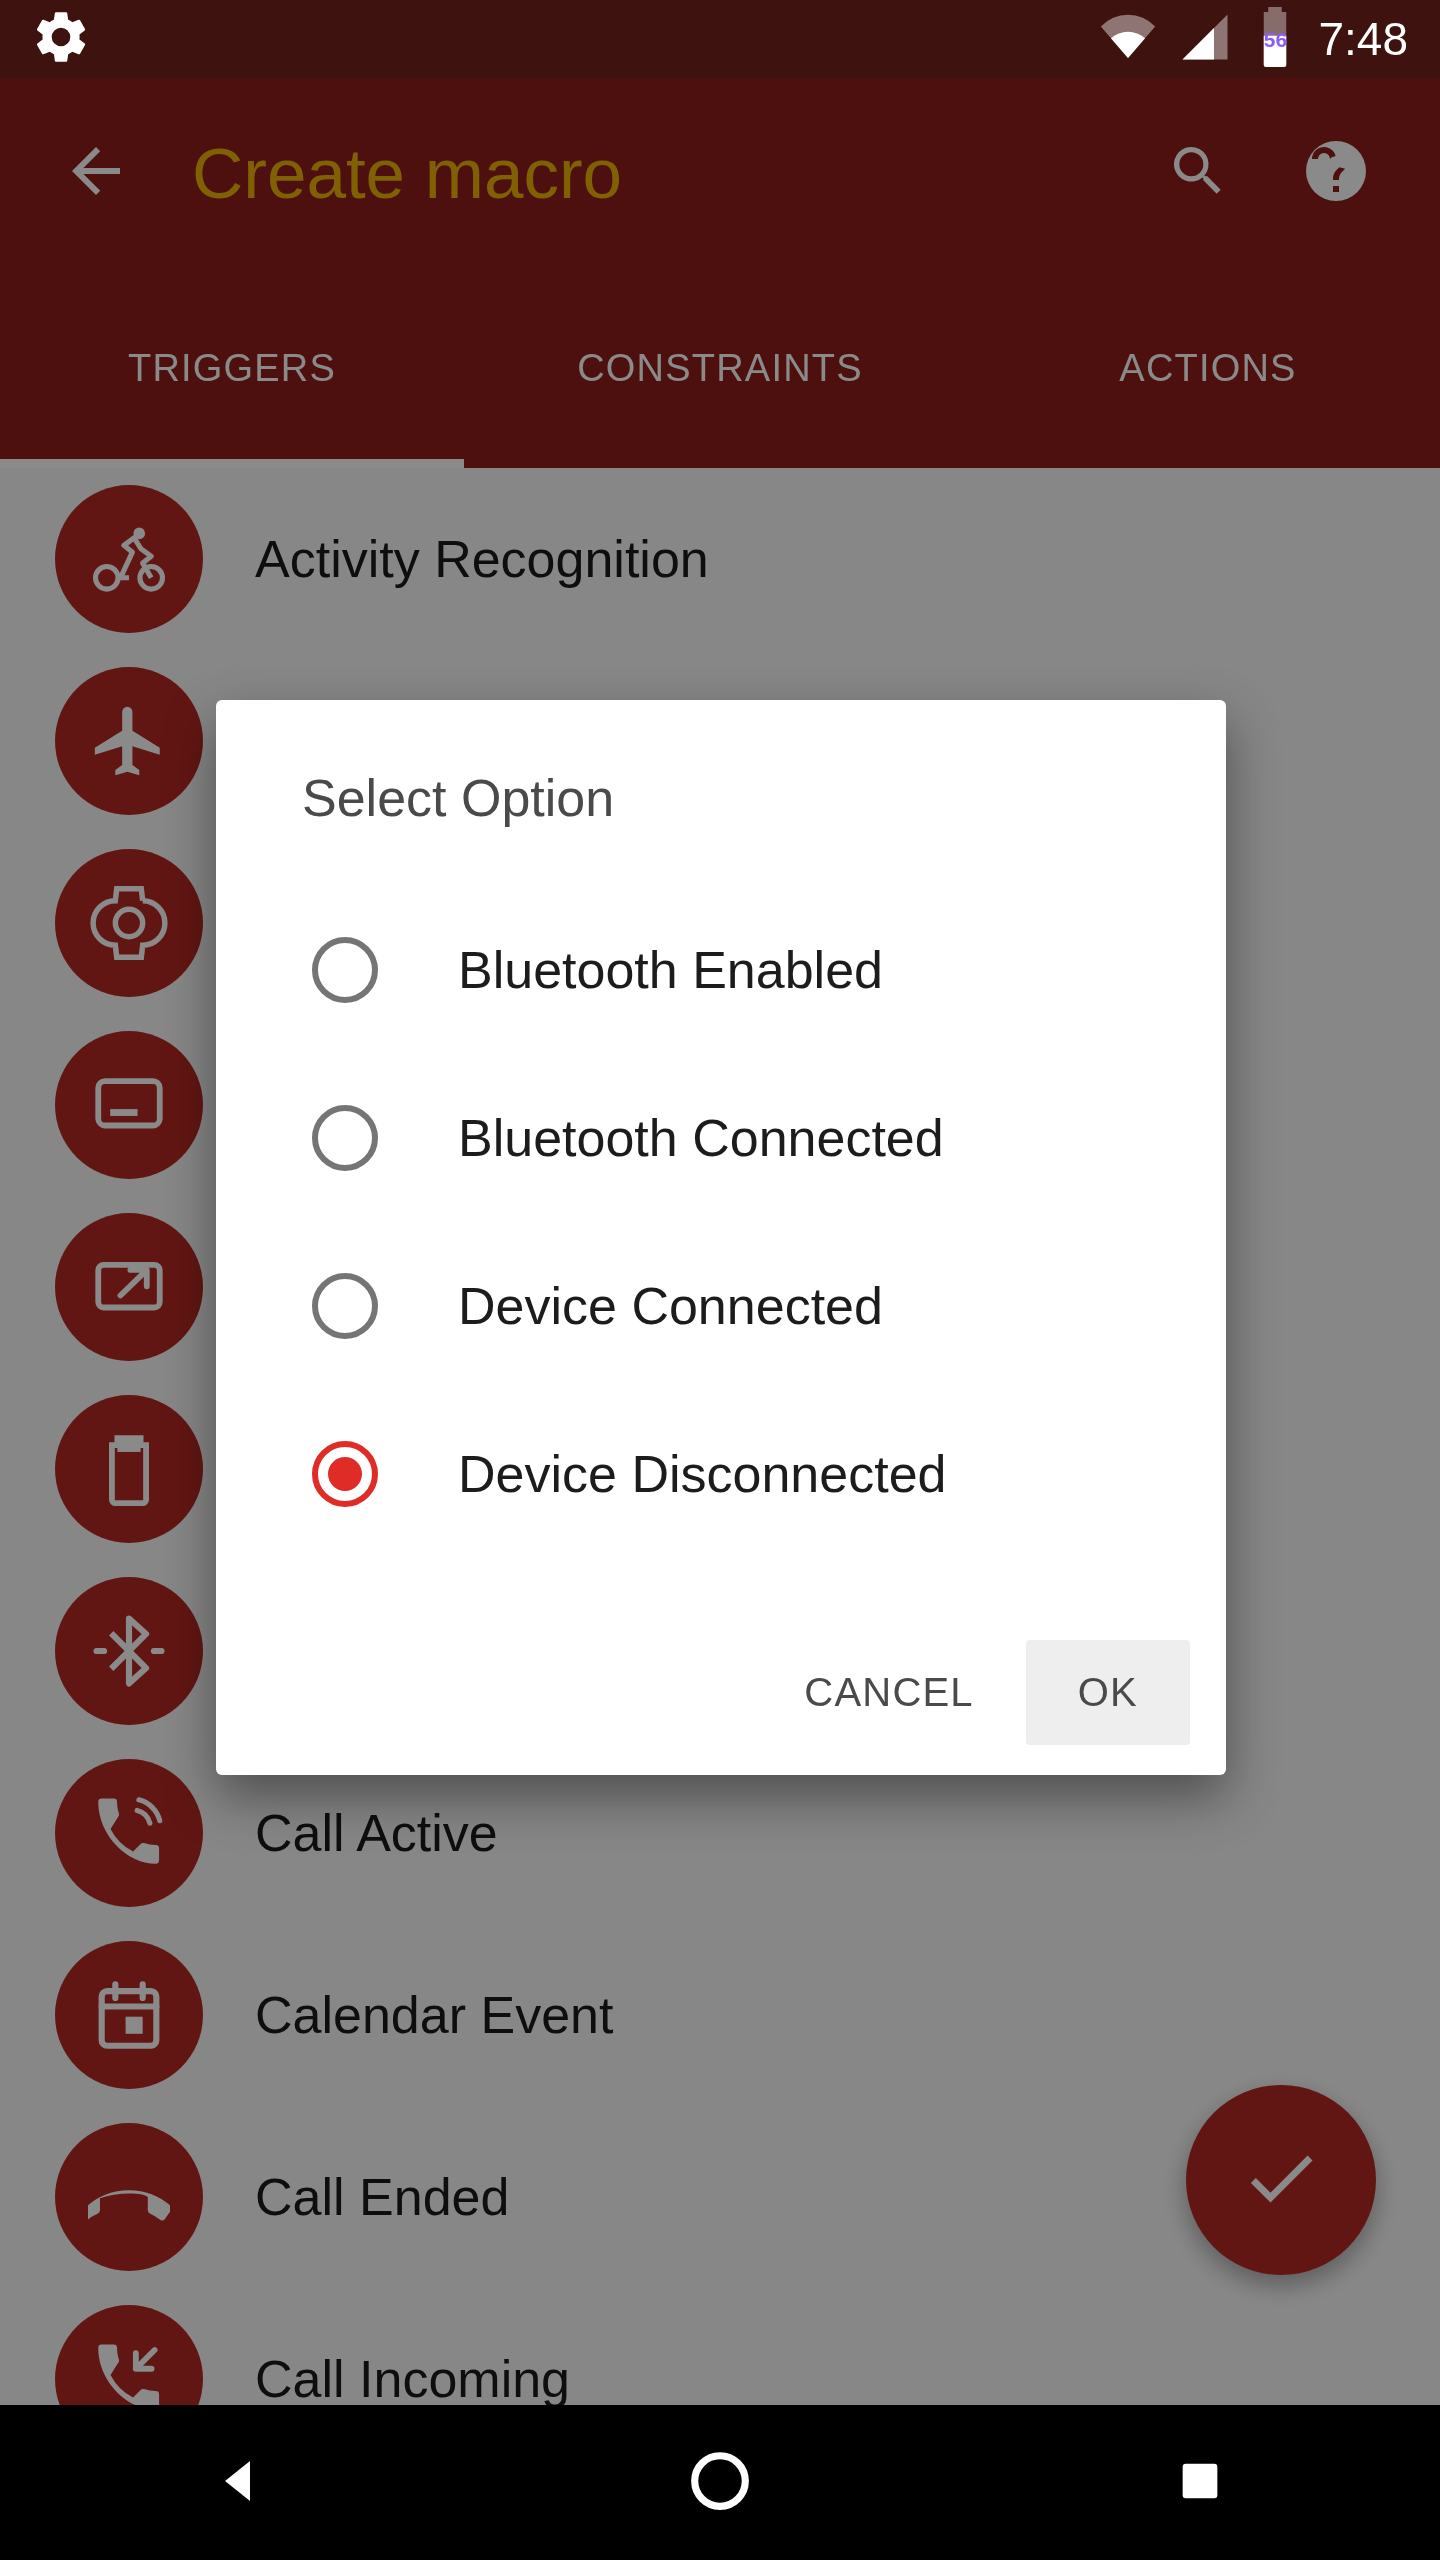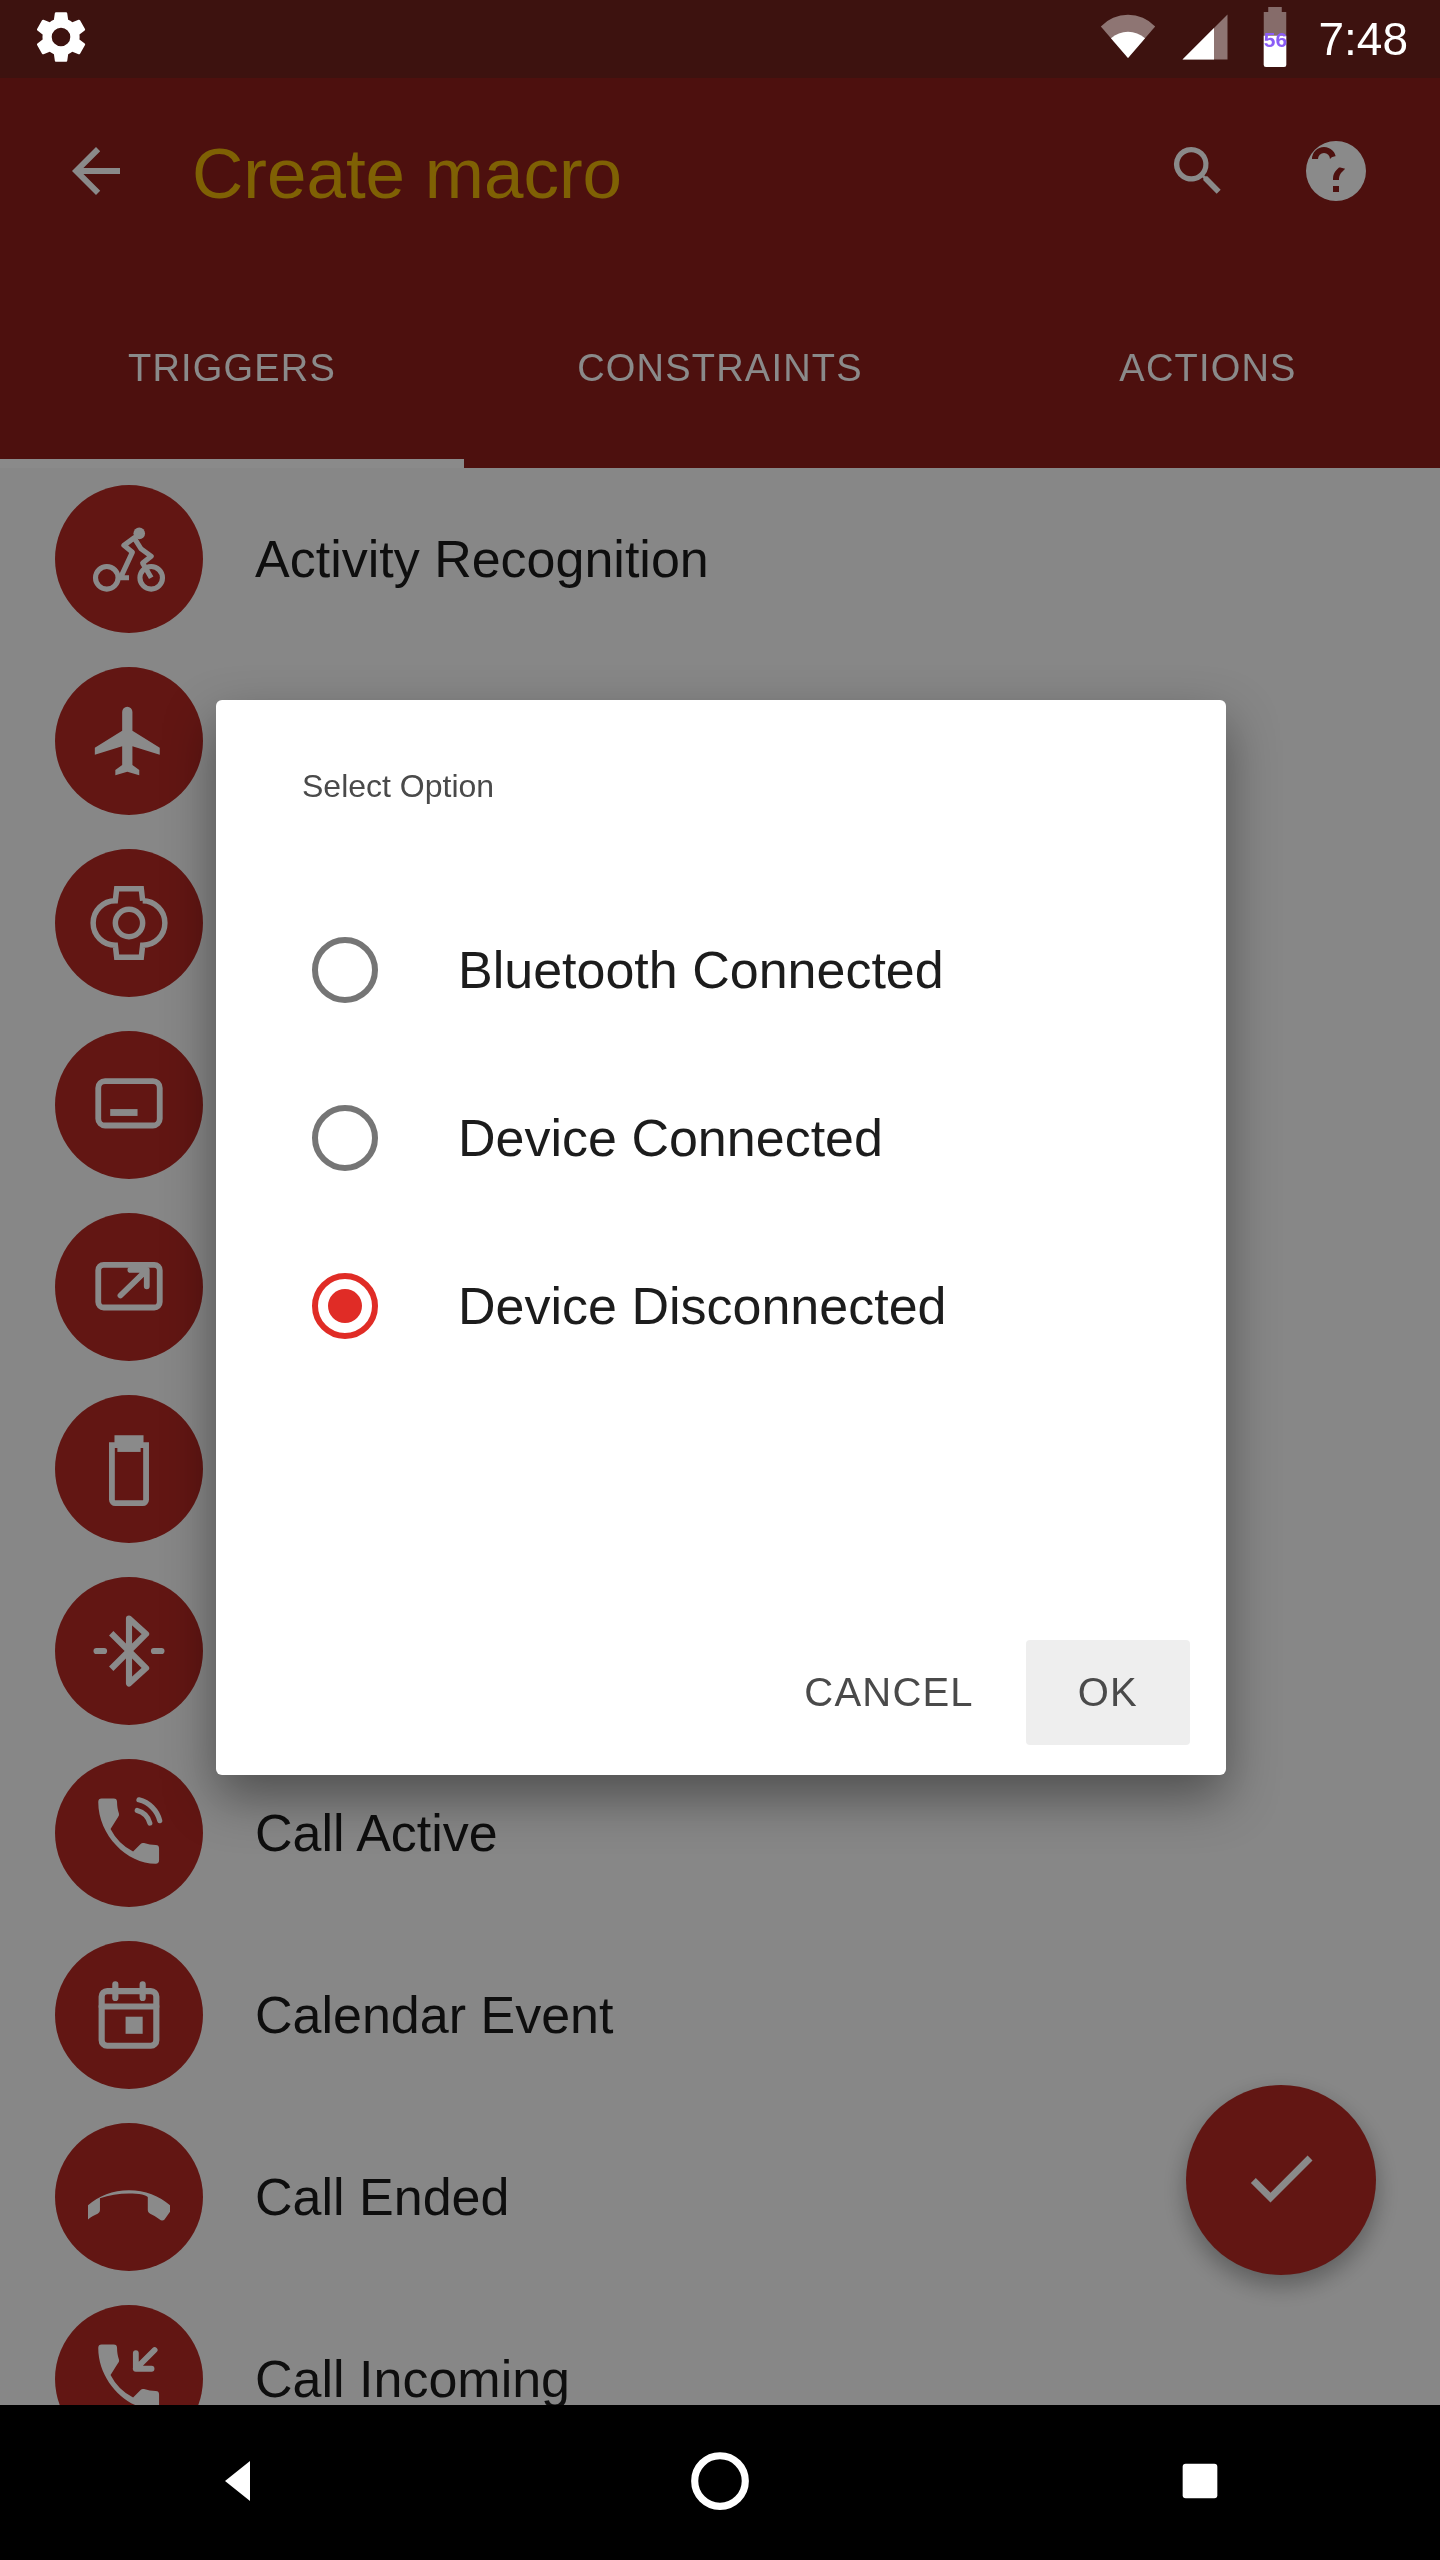--- a/index.html
+++ b/index.html
@@ -112,21 +112,21 @@
   
   #dialog{
     position:absolute; left:216px; top:700px;
     width:1010px; height:1075px;
     background:#ffffff; border-radius:6px;
     box-shadow:0 22px 52px rgba(0,0,0,.42);
     overflow:hidden;
   }
   #dialog-title{
     position:absolute; left:86px; top:68px;
-    font-size:32px; color:#4a4a4a;
+    font-size:52px; color:#4a4a4a;
   }
   #option-list{
     position:absolute; left:0; top:186px; width:100%;
   }
   .option-row{
     height:168px; display:flex; align-items:center;
     padding-left:96px;
   }
   .radio{
     width:66px; height:66px; border-radius:50%;
@@ -353,20 +353,24 @@
   </div>
 </div>
 
 <div id="scrim"></div>
 
 <div id="dialog">
   <div id="dialog-title">Select Option</div>
   <div id="option-list">
       <div class="option-row">
         <span class="radio"></span>
+        <span class="option-label">Bluetooth Enabled</span>
+      </div>
+      <div class="option-row">
+        <span class="radio"></span>
         <span class="option-label">Bluetooth Connected</span>
       </div>
       <div class="option-row">
         <span class="radio"></span>
         <span class="option-label">Device Connected</span>
       </div>
       <div class="option-row">
         <span class="radio checked"></span>
         <span class="option-label">Device Disconnected</span>
       </div>

